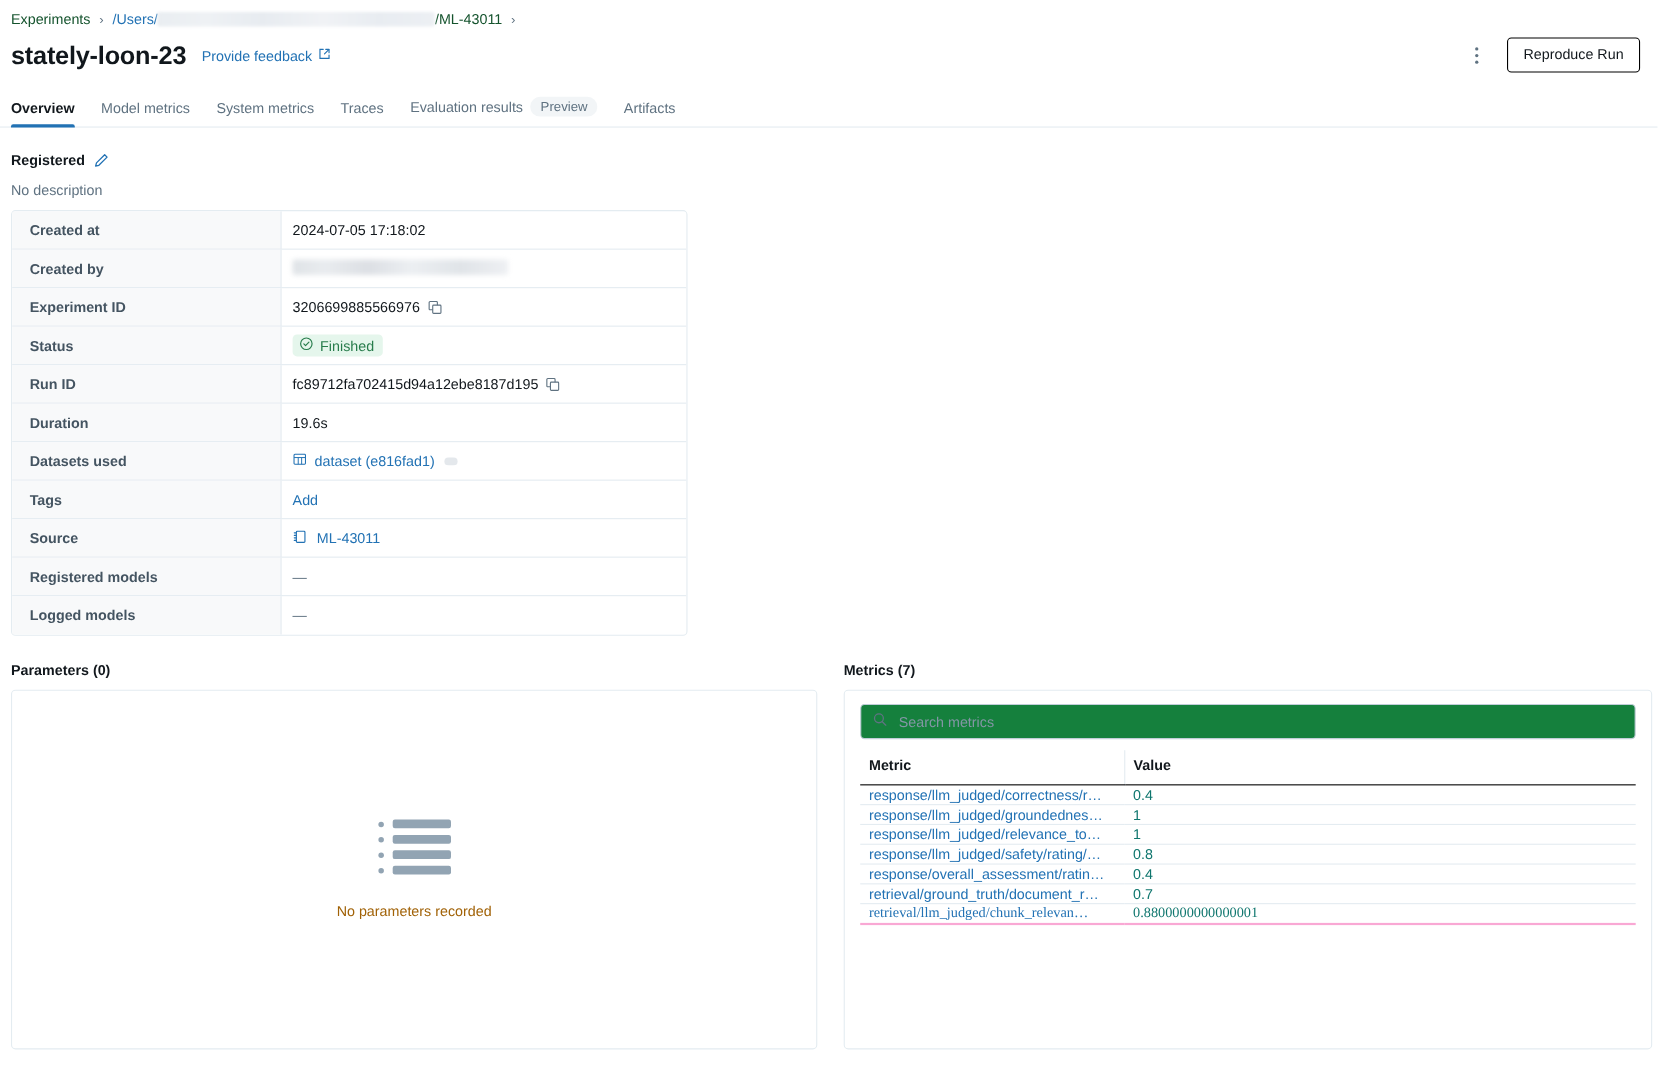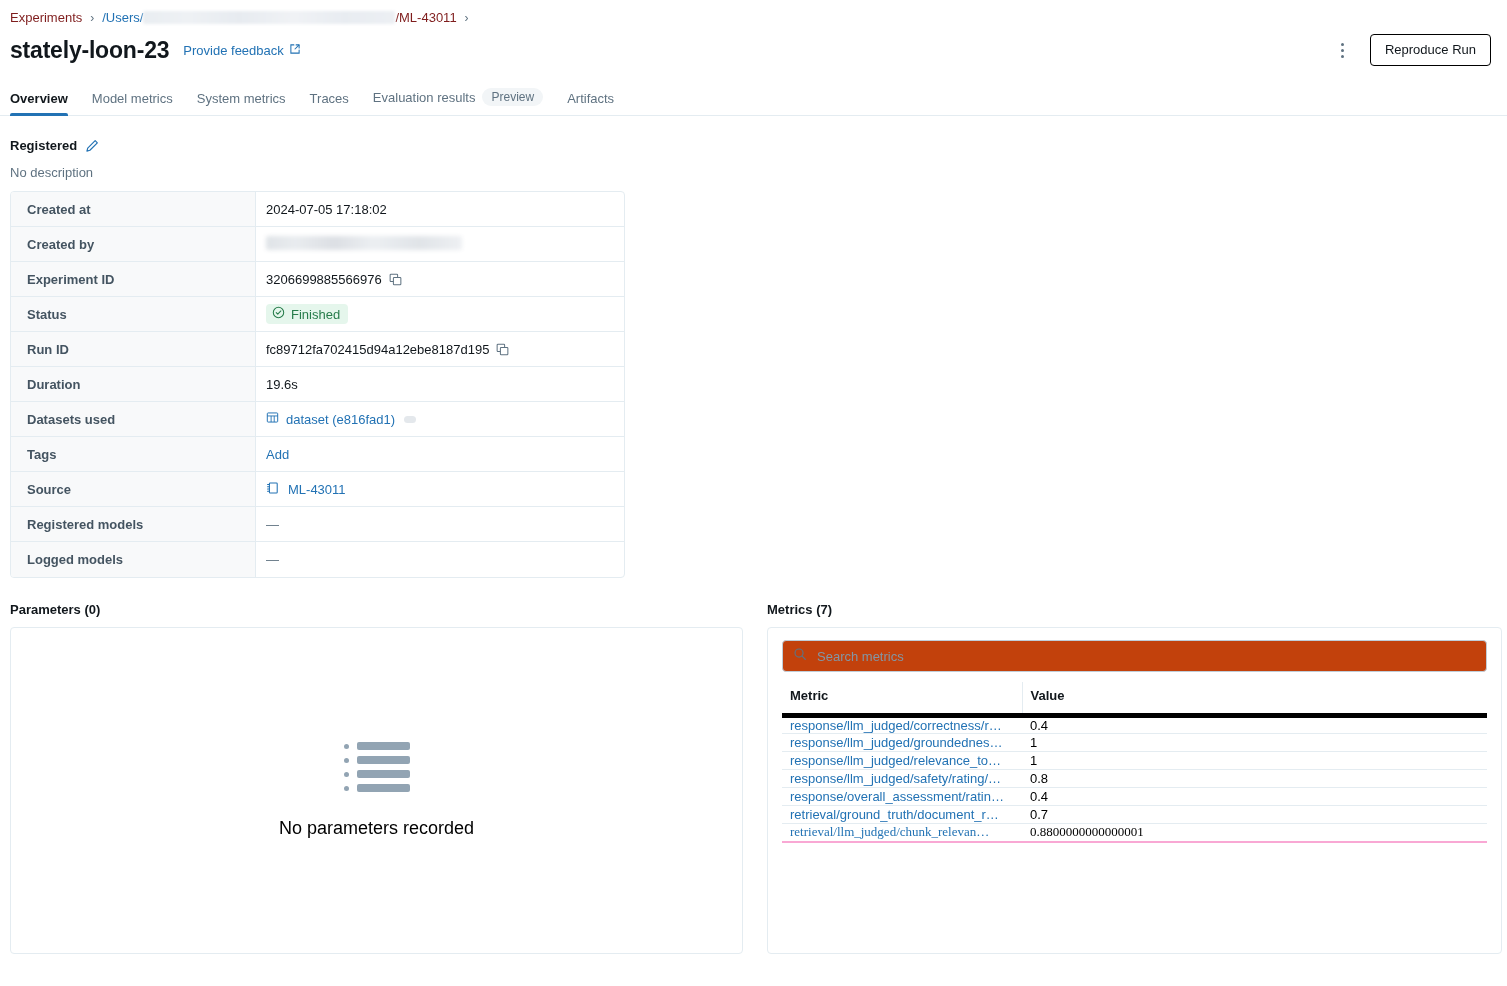--- a/index.html
+++ b/index.html
@@ -14,21 +14,21 @@
 
   a { text-decoration: none; }
 
   
   .breadcrumb {
     display: flex; align-items: center;
     padding: 6px 0 0 10px;
     font-size: 13px; line-height: 18px;
     height: 30px;
   }
-  .bc-link { color: #7f1d1d; cursor: pointer; white-space: nowrap; }
+  .bc-link { color: #14532d; cursor: pointer; white-space: nowrap; }
   .bc-sep { color: #5f7281; margin: 0 8px; font-size: 12px; }
   .bc-users { color: #2272b4; white-space: nowrap; }
   .bc-redacted {
     display: inline-block;
     width: 252px; height: 13px;
     background: linear-gradient(90deg,#e9edf1 0%,#eef1f4 18%,#e7ebf0 38%,#f0f2f5 60%,#e8ecf1 80%,#eceff3 100%);
     border-radius: 2px;
     filter: blur(1.6px);
     vertical-align: middle;
     margin: 0 0 2px 0;
@@ -176,55 +176,55 @@
   }
   .params-panel {
     height: 327px;
     display: flex; flex-direction: column;
     align-items: center; justify-content: center;
   }
   .empty-glyph { display: flex; flex-direction: column; gap: 6px; }
   .eg-row { display: flex; align-items: center; gap: 8px; }
   .eg-dot { width: 5px; height: 5px; border-radius: 50%; background: #92a4b3; }
   .eg-bar { width: 53px; height: 8px; border-radius: 2px; background: #92a4b3; }
-  .empty-text { font-size: 18px; color: #000000; margin-top: 26px; }
+  .empty-text { font-size: 13px; color: #a16207; margin-top: 26px; }
 
   .metrics-panel { padding: 12px 14px 14px 14px; height: 327px; }
   .search-box {
     display: flex; align-items: center; gap: 8px;
     border: 1px solid #c0cdd8; border-radius: 4px;
     height: 32px; padding: 0 10px;
-    background: #c2410c;
+    background: #15803d;
   }
   .search-box input {
     border: none; outline: none; flex: 1;
     font-family: "Liberation Sans", sans-serif;
     font-size: 13px; color: #11171c;
     background: transparent;
   }
   .search-box input::placeholder { color: #8396a5; }
 
   .mtable { width: 100%; border-collapse: collapse; table-layout: fixed; margin-top: 10px; }
   .mtable th {
     text-align: left;
     font-size: 13px; font-weight: 700; color: #11171c;
     padding: 6px 8px 10px 8px;
-    border-bottom: 5px solid #000000;
+    border-bottom: 1px solid #000000;
   }
   .mtable th.th-metric { width: 240px; border-right: 1px solid #e4ecf1; }
   .mtable td {
     font-size: 13px;
     padding: 0 8px;
     height: 18px;
     border-bottom: 1px solid #e4ecf1;
     vertical-align: middle;
     white-space: nowrap; overflow: hidden; text-overflow: ellipsis;
   }
   .mtable td.td-metric { color: #2272b4; cursor: pointer; width: 240px; }
-  .mtable td.td-value { color: #000000; }
+  .mtable td.td-value { color: #0f766e; }
   .mtable tr:last-child td { border-bottom: 2px solid #f9a8d4; font-family: Liberation Serif, serif; }
 </style>
 </head>
 <body>
 
 <div class="breadcrumb">
   <span class="bc-link">Experiments</span>
   <span class="bc-sep">›</span>
   <span class="bc-users">/Users/</span>
   <span class="bc-redacted"></span>

